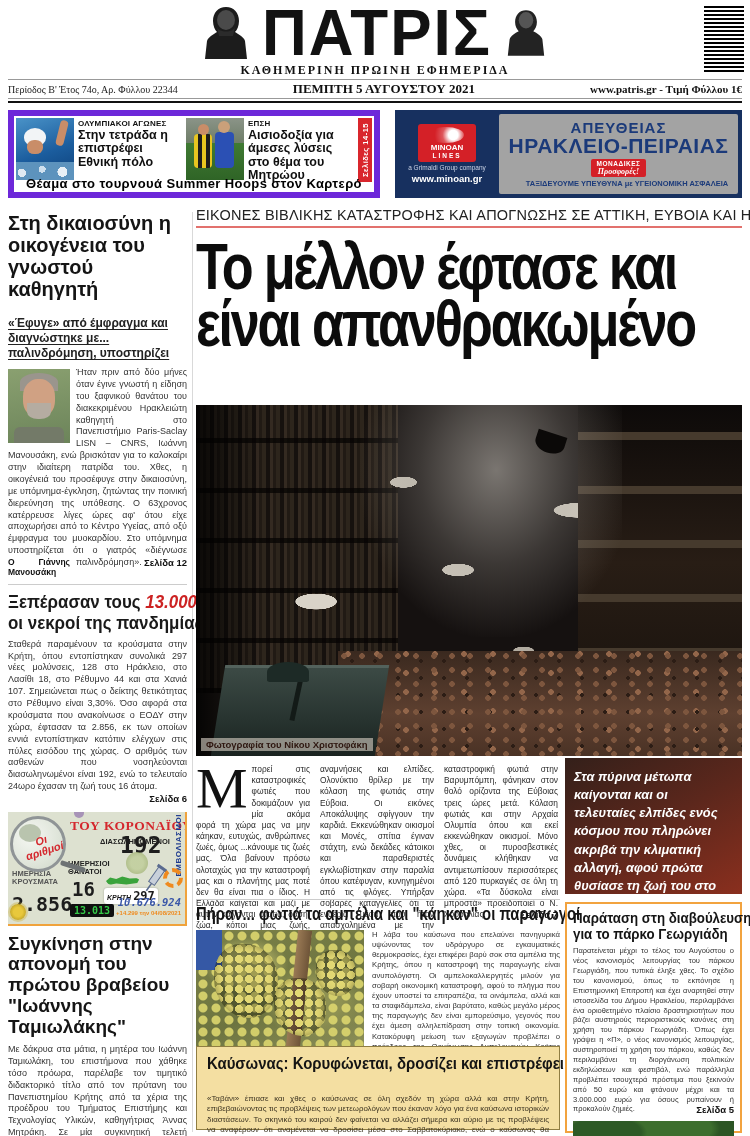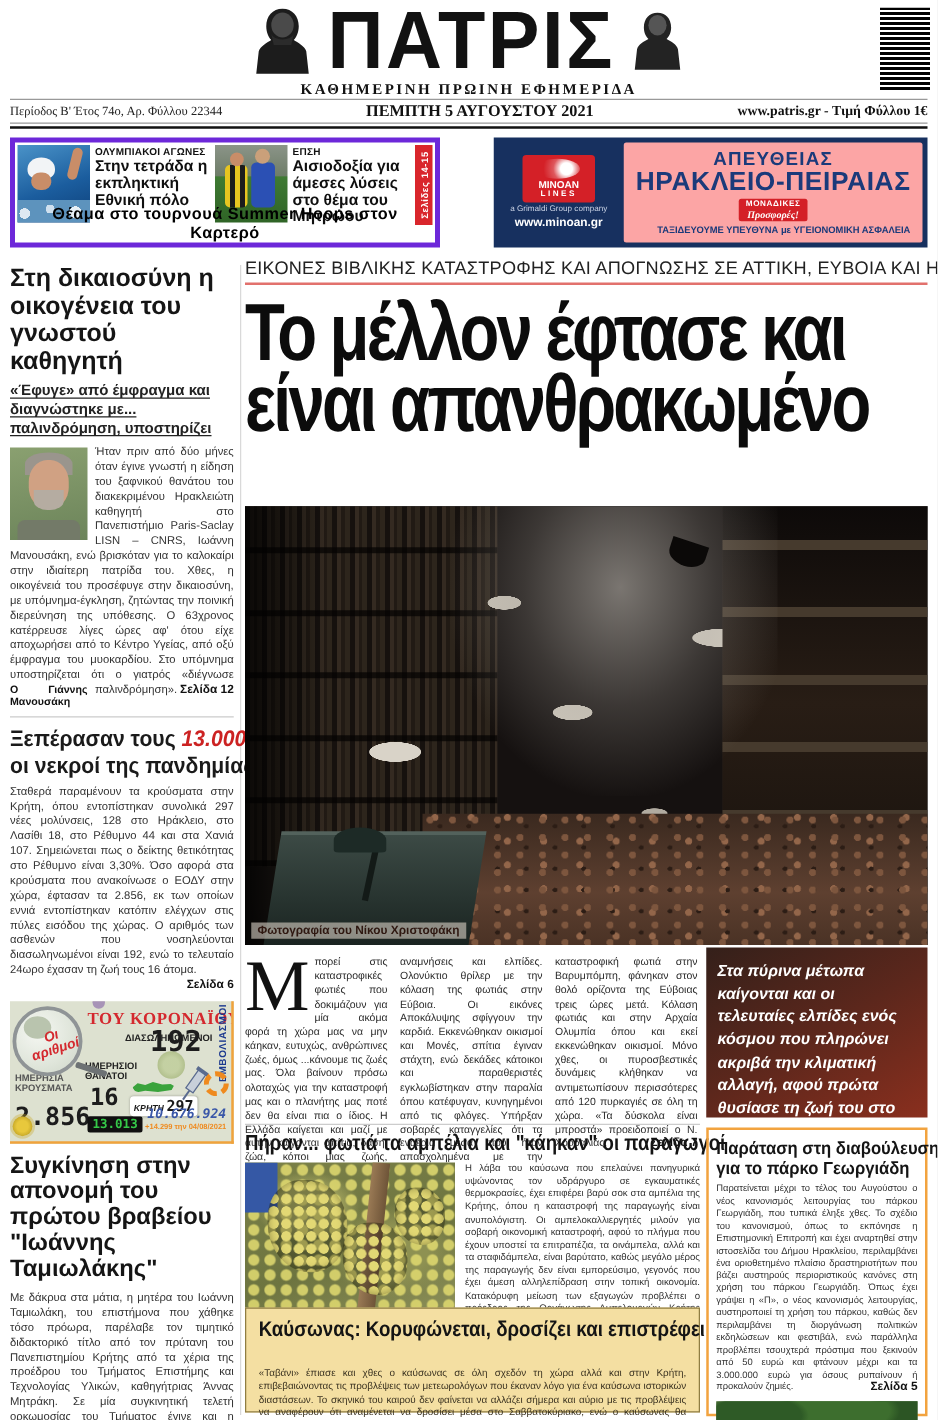--- a/index.html
+++ b/index.html
@@ -14,21 +14,21 @@
   .nameplate-sub { font-family:"Liberation Serif", serif; font-weight:bold; font-size:12px; letter-spacing:2px; color:#111; margin-top:-2px; }
   .portrait svg { display:block; }
   .barcode { position:absolute; top:6px; right:6px; width:40px; height:66px; background:repeating-linear-gradient(180deg,#000 0 2px,#fff 2px 4px); outline:4px solid #fff; }
   .info-row { position:absolute; top:79px; left:8px; right:8px; height:20px; border-top:1px solid #999; border-bottom:1px solid #999; display:flex; align-items:center; justify-content:space-between; font-family:"Liberation Serif", serif; }
   .info-left { font-size:10px; color:#222; }
   .info-center { font-size:13px; font-weight:bold; color:#111; }
   .info-right { font-size:11px; font-weight:bold; color:#111; }
   .mast-rule { position:absolute; top:101px; left:8px; right:8px; height:2px; background:#111; }
 
   
-  .sports-banner { position:absolute; top:110px; left:8px; width:344px; height:88px; border:4px solid #6d28d9; background:#fff; }
+  .sports-banner { position:absolute; top:110px; left:8px; width:372px; height:88px; border:6px solid #6d28d9; background:#fff; }
   .teasers { position:absolute; top:2px; left:2px; right:18px; height:64px; display:flex; }
   .teaser { flex:1; display:flex; gap:4px; }
   .teaser-photo { width:58px; height:62px; flex:none; position:relative; overflow:hidden; }
   .photo-waterpolo { background:linear-gradient(160deg,#4a93c8 0%,#1b5d9e 55%,#0d3f78 100%); }
   .wp-cap { position:absolute; left:8px; top:10px; width:22px; height:18px; border-radius:50% 50% 45% 45%; background:#f2f4f6; }
   .wp-face { position:absolute; left:11px; top:22px; width:16px; height:14px; border-radius:45%; background:#c98d68; }
   .wp-splash { position:absolute; bottom:0; left:0; right:0; height:18px; background:radial-gradient(circle 6px at 10% 60%, #dfe9f2 70%, transparent 71%), radial-gradient(circle 5px at 45% 40%, #cfe0ee 70%, transparent 71%), radial-gradient(circle 7px at 80% 55%, #e8f0f6 70%, transparent 71%), #5d93bd; }
   .wp-arm { position:absolute; right:8px; top:2px; width:8px; height:26px; background:#c98d68; transform:rotate(14deg); border-radius:4px; }
   .photo-soccer { background:linear-gradient(180deg,#8b9488 0%,#6e7d68 40%,#3f7a33 41%,#2f6426 100%); }
   .sc-p1 { position:absolute; left:8px; top:16px; width:18px; height:34px; background:repeating-linear-gradient(90deg,#e7c520 0 4px,#1c1c1c 4px 8px); border-radius:4px; }
@@ -43,41 +43,41 @@
   .sports-bottom { position:absolute; left:2px; right:2px; bottom:1px; text-align:center; font-size:13px; font-weight:bold; letter-spacing:0.4px; color:#000; }
 
   .minoan-banner { position:absolute; top:110px; left:395px; width:347px; height:88px; background:#17305f; display:flex; padding:4px; gap:4px; }
   .minoan-left { width:96px; flex:none; display:flex; flex-direction:column; align-items:center; justify-content:center; gap:2px; }
   .minoan-logo { width:58px; height:38px; background:#d42027; border-radius:3px; position:relative; display:flex; flex-direction:column; align-items:center; justify-content:flex-end; padding-bottom:2px; }
   .minoan-swoosh { position:absolute; top:3px; left:10px; width:36px; height:16px; border-radius:50%; background:radial-gradient(circle at 70% 50%, #fff 18%, rgba(255,255,255,0.25) 40%, transparent 70%); }
   .minoan-logo-t1 { font-size:8px; font-weight:bold; color:#fff; line-height:1; }
   .minoan-logo-t2 { font-size:6.5px; font-weight:bold; color:#fff; letter-spacing:2px; line-height:1.2; }
   .minoan-company { font-size:6.5px; color:#c9d2e4; }
   .minoan-site { font-size:9.5px; font-weight:bold; color:#fff; }
-  .minoan-right { flex:1; background:#fca5a5; border-radius:2px; display:flex; flex-direction:column; align-items:center; justify-content:center; padding:2px; }
+  .minoan-right { flex:1; background:#a3a3a3; border-radius:2px; display:flex; flex-direction:column; align-items:center; justify-content:center; padding:2px; }
   .minoan-title1 { font-size:15px; font-weight:900; color:#1b3a7a; letter-spacing:1px; line-height:1; }
   .minoan-title2 { font-size:21px; font-weight:900; color:#1b3a7a; letter-spacing:0.5px; line-height:1.05; }
   .minoan-badge { margin-top:2px; background:#d42027; color:#fff; text-align:center; padding:1px 6px; border-radius:2px; }
   .minoan-badge-t1 { font-size:6.5px; font-weight:bold; letter-spacing:0.5px; }
   .minoan-badge-t2 { font-size:8px; font-style:italic; font-weight:bold; font-family:"Liberation Serif", serif; }
   .minoan-tagline { margin-top:2px; font-size:7.5px; font-weight:bold; color:#1b3a7a;margin-left:17px; }
 
   
   .headline-zone { position:absolute; left:196px; top:207px; width:546px; }
   .kicker { font-size:14.5px; color:#222; letter-spacing:0.2px; white-space:nowrap; }
   .kicker-underline { height:2px; background:#e2716d; margin-top:3px; }
   .headline { margin-top:7px; }
   .headline-line { font-size:58px; font-weight:900; letter-spacing:-2.5px; line-height:0.98; color:#0c0c0c; white-space:nowrap; transform:scale(0.9,1.12); transform-origin:left top; }
 
   
   .left-col { position:absolute; left:8px; top:212px; width:179px; }
   .col-vrule { position:absolute; left:192px; top:212px; bottom:4px; width:1px; background:#d9d9d9; }
   .sep { border:none; border-top:1px solid #ccc; margin:7px 0; }
   .lc-title { font-size:20px; font-weight:bold; line-height:1.1; color:#151515; }
-  .lc-subtitle { font-size:12px; font-weight:bold; color:#222; margin-top:5px; line-height:1.25; text-decoration:underline; text-underline-offset:2px; }
+  .lc-subtitle { font-size:12px; font-weight:bold; color:#222; margin-top:16px; line-height:1.25; text-decoration:underline; text-underline-offset:2px; }
   .lc-body { font-size:9px; line-height:1.32; text-align:justify; color:#333; margin-top:6px; }
   .page-ref { font-weight:bold; color:#111; font-size:9.5px; float:right; }
   .prof-photo { float:left; width:62px; height:74px; margin:2px 6px 2px 0; background:linear-gradient(170deg,#8aa070 0%,#6c845a 100%); position:relative; }
   .prof-head { position:absolute; left:15px; top:10px; width:32px; height:38px; border-radius:46% 46% 42% 42%; background:#d0a183; }
   .prof-hair { position:absolute; left:12px; top:4px; width:38px; height:18px; border-radius:50% 50% 0 0; background:#9a958d; }
   .prof-beard { position:absolute; left:19px; top:34px; width:24px; height:16px; border-radius:0 0 45% 45%; background:#b5aca1; }
   .prof-shirt { position:absolute; left:6px; bottom:0; width:50px; height:16px; background:#737a68; border-radius:6px 6px 0 0; }
   .prof-caption { float:left; width:62px; margin-right:6px; font-size:8.5px; font-weight:bold; color:#111; line-height:1.2; }
   .red-num { color:#cc2222; font-style:italic; }
   .title-rows { transform:scaleX(0.94); transform-origin:left top; }
@@ -238,21 +238,21 @@
     <div class="teasers">
       <div class="teaser">
         <div class="teaser-photo photo-waterpolo">
           <div class="wp-arm"></div>
             <div class="wp-cap"></div>
             <div class="wp-face"></div>
             <div class="wp-splash"></div>
         </div>
         <div class="teaser-text">
           <div class="teaser-kicker">ΟΛΥΜΠΙΑΚΟΙ ΑΓΩΝΕΣ</div>
-          <div class="teaser-title">Στην τετράδα η εκπληκτική Εθνική πόλο</div>
+          <div class="teaser-title">Στην τετράδα η επιστρέφει Εθνική πόλο</div>
         </div>
       </div>
       <div class="teaser">
         <div class="teaser-photo photo-soccer">
           <div class="sc-p1"></div>
             <div class="sc-p1h"></div>
             <div class="sc-p2"></div>
             <div class="sc-p2h"></div>
         </div>
         <div class="teaser-text">

